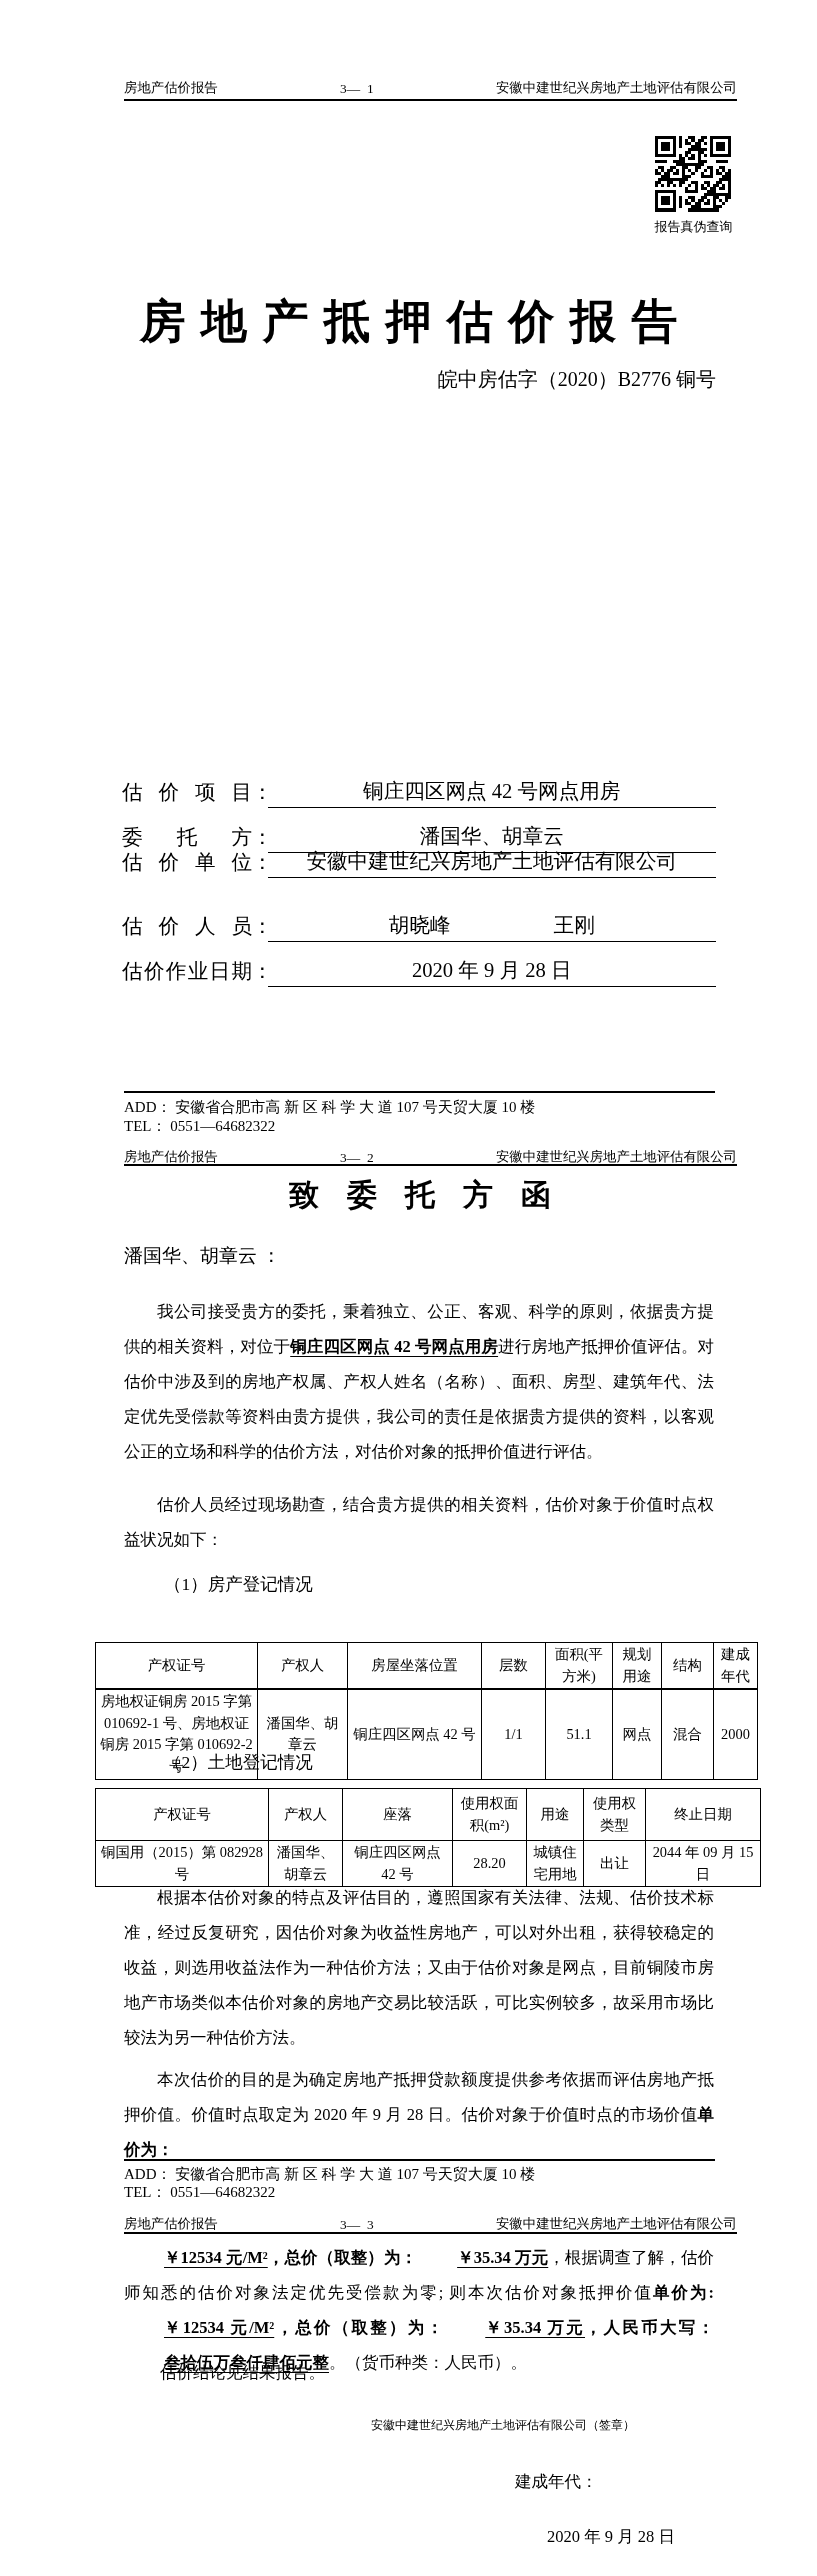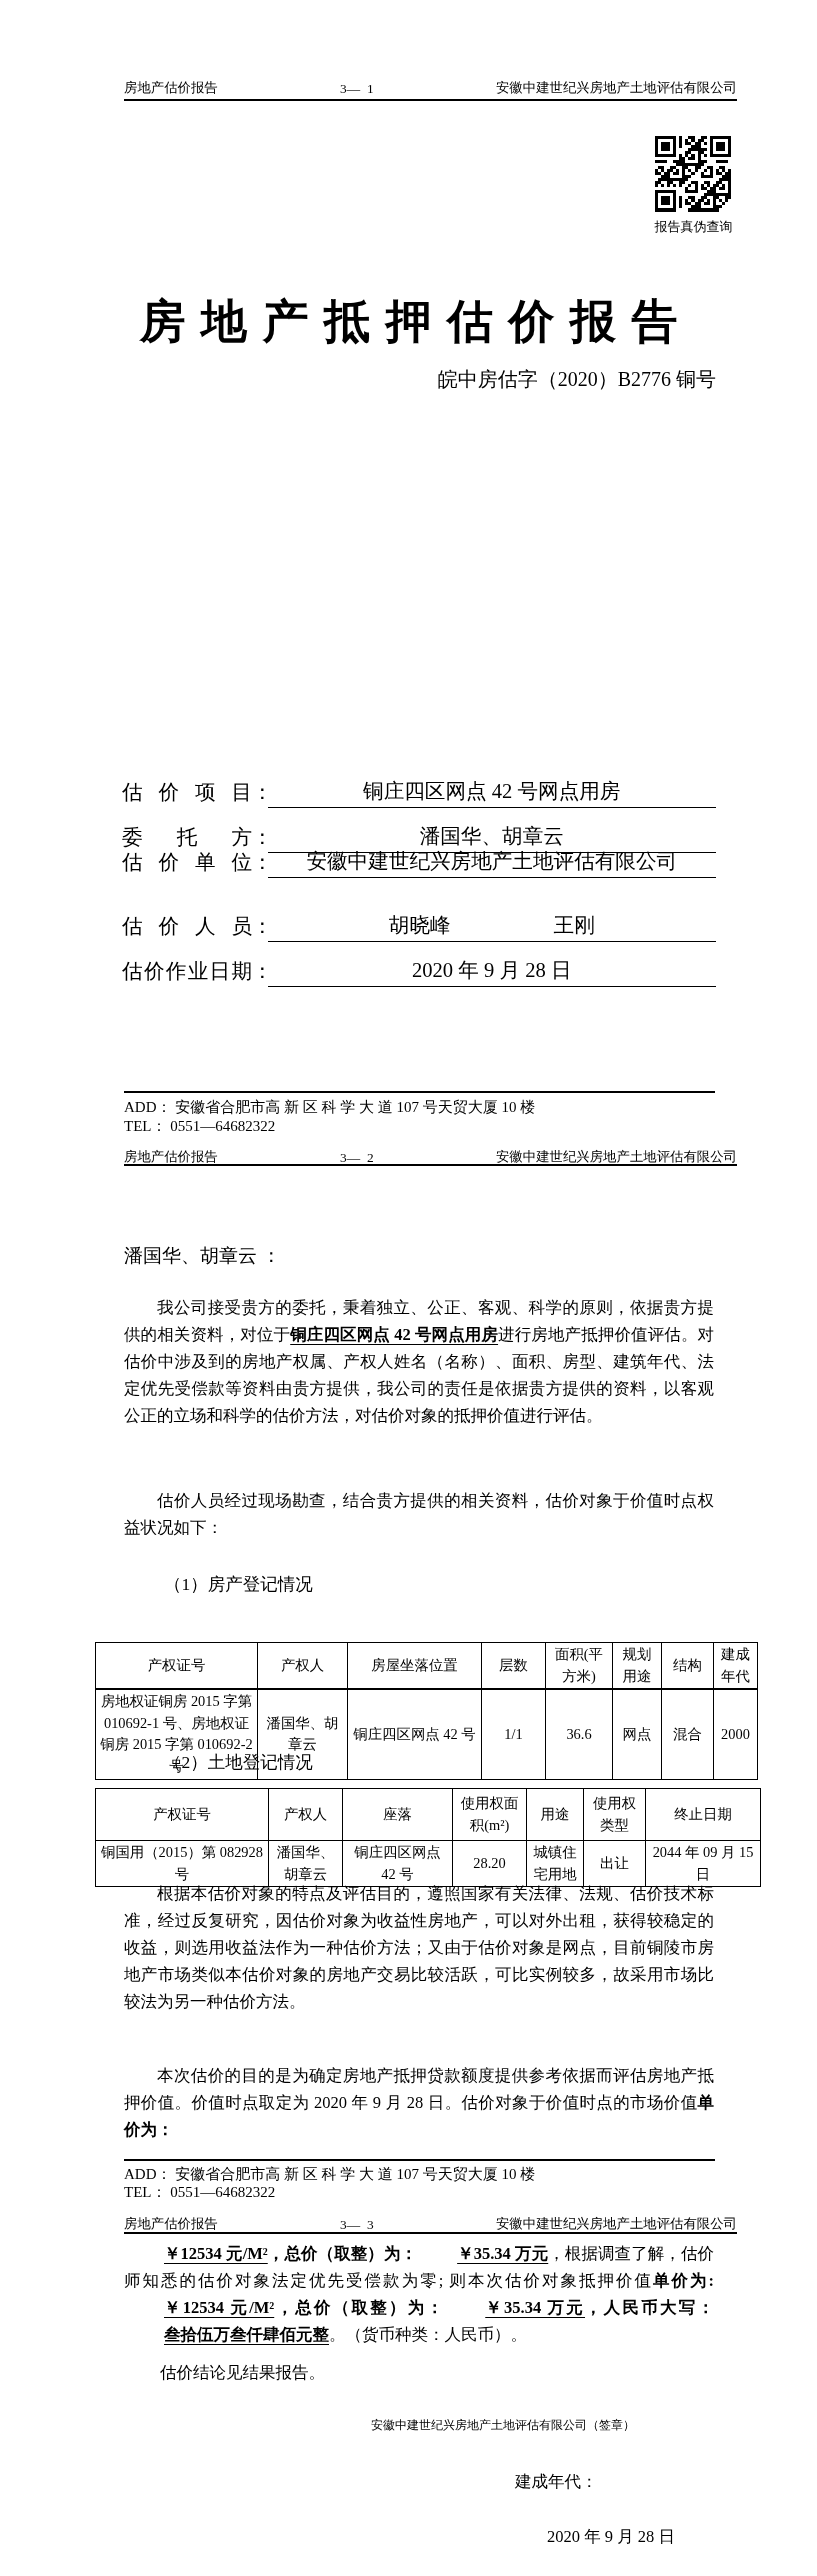--- a/index.html
+++ b/index.html
@@ -39,21 +39,21 @@
   .field-colon{width:15.5px;padding-bottom:2.1px;}
   .field-value{flex:1;border-bottom:1.5px solid #000;text-align:center;padding-bottom:2.1px;white-space:pre;}
   
   .letter-heading{
     left:124px;width:592px;top:1175px;text-align:center;
     font-size:30px;font-weight:bold;letter-spacing:28px;padding-left:28px;box-sizing:border-box;
   }
   .salutation{left:124px;top:1243px;font-size:19px;white-space:pre;}
   .para{
     left:124px;width:590px;
-    font-size:16.5px;line-height:27px;text-align:justify;
+    font-size:16.5px;line-height:35px;text-align:justify;
   }
   .indent{text-indent:33px;}
   .sec-heading{left:164px;font-size:17.5px;}
   .hl{font-weight:bold;text-decoration:underline;text-underline-offset:3.6px;}
   .b{font-weight:bold;}
   .bu{font-weight:bold;text-decoration:underline;text-underline-offset:3.6px;margin-left:40px;}
   
   table.reg{
     border-collapse:collapse;table-layout:fixed;
     font-size:14.4px;line-height:21.6px;
@@ -453,20 +453,21 @@
   <div class="abs ft-line" style="top:1098px;">ADD： 安徽省合肥市高 新 区 科 学 大 道 107 号天贸大厦 10 楼</div>
   <div class="abs ft-line" style="top:1117px;">TEL： 0551—64682322</div>
 
   <div class="abs pg-header" style="top:1147px;">
     <span>房地产估价报告</span>
     <span>3—  2</span>
     <span>安徽中建世纪兴房地产土地评估有限公司</span>
   </div>
   <div class="abs pg-rule" style="top:1164px;"></div>
 
+  <div class="abs letter-heading">致委托方函</div>
   <div class="abs salutation">潘国华、胡章云 ：</div>
 
   <div class="abs para indent" style="top:1294px;">
     <span>我公司接受贵方的委托，秉着独立、公正、客观、科学的原则，依据贵方提供的相关资料，对位于</span><span class="hl">铜庄四区网点 42 号网点用房</span><span>进行房地产抵押价值评估。对估价中涉及到的房地产权属、产权人姓名（名称）、面积、房型、建筑年代、法定优先受偿款等资料由贵方提供，我公司的责任是依据贵方提供的资料，以客观公正的立场和科学的估价方法，对估价对象的抵押价值进行评估。</span>
   </div>
 
   <div class="abs para indent" style="top:1487px;">估价人员经过现场勘查，结合贵方提供的相关资料，估价对象于价值时点权益状况如下：</div>
 
   <div class="abs sec-heading" style="top:1572px;">（1）房产登记情况</div>
 
@@ -490,21 +491,21 @@
       <th>面积(平方米)</th>
       <th>规划用途</th>
       <th>结构</th>
       <th>建成年代</th>
     </tr>
     <tr class="dt">
       <td>房地权证铜房 2015 字第 010692-1 号、房地权证铜房 2015 字第 010692-2 号</td>
       <td>潘国华、胡章云</td>
       <td>铜庄四区网点 42 号</td>
       <td>1/1</td>
-      <td>36.6</td>
+      <td>51.1</td>
       <td>网点</td>
       <td>混合</td>
       <td>2000</td>
     </tr>
   </tbody>
     </table>
 
   <div class="abs sec-heading" style="top:1750px;">（2）土地登记情况</div>
 
   <table class="abs reg t2">

